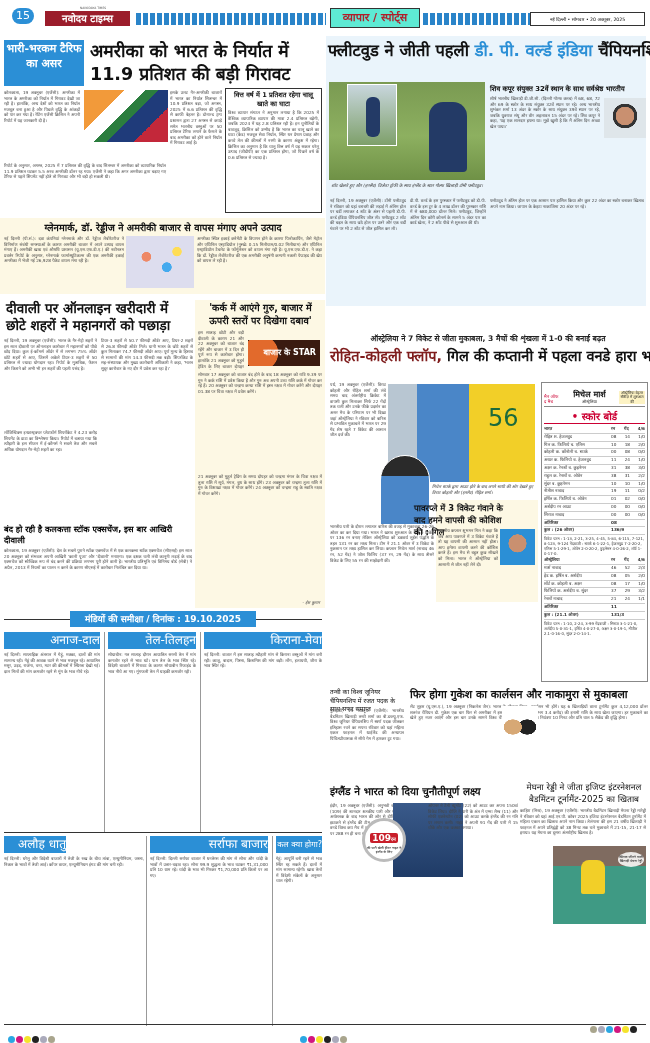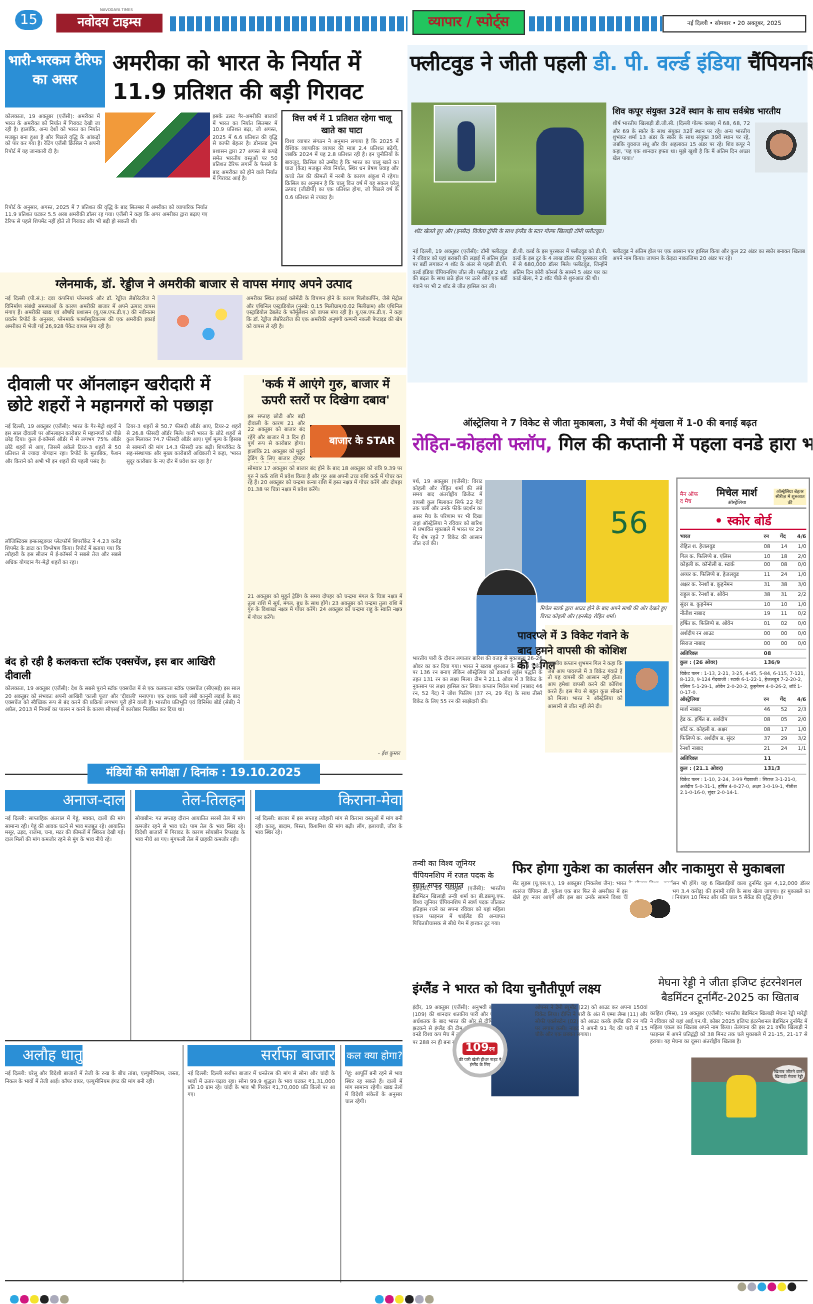--- a/index.html
+++ b/index.html
@@ -19,21 +19,21 @@
 .mandi-head{background:#2b8fd6;color:#fff;text-align:right;font-size:12px;line-height:17px}
 </style>
 </head>
 <body>
 
 <div class="abs" style="left:0;top:0;width:650px;height:38px">
   <div class="abs" style="left:12px;top:8px;width:22px;height:16px;border-radius:8px;background:#2b8fd6;color:#fff;font-size:11px;text-align:center;line-height:16px">15</div>
   <div class="abs" style="left:80px;top:6px;font-size:3px;color:#555">NAVODAYA TIMES</div>
   <div class="abs" style="left:45px;top:11px;width:85px;height:15px;background:#9b1d2b;color:#fff;font-weight:bold;font-size:10px;text-align:center;line-height:15px">नवोदय टाइम्स</div>
   <div class="abs stripe" style="left:136px;top:13px;width:190px;height:12px"></div>
-  <div class="abs" style="left:330px;top:8px;width:90px;height:20px;border:1px solid #333;color:#b01e2a;font-weight:bold;font-size:11px;text-align:center;line-height:18px;background:#22c55e">व्यापार / स्पोर्ट्स</div>
+  <div class="abs" style="left:330px;top:8px;width:90px;height:20px;border:1px solid #333;color:#b01e2a;font-weight:bold;font-size:11px;text-align:center;line-height:18px;background:#5eead4">व्यापार / स्पोर्ट्स</div>
   <div class="abs stripe" style="left:423px;top:13px;width:120px;height:12px"></div>
   <div class="abs" style="left:530px;top:12px;width:115px;height:14px;border:0.5px solid #333;font-size:4.6px;line-height:13px;text-align:center;background:#fff">नई दिल्ली • सोमवार • 20 अक्तूबर, 2025</div>
 </div>
 
 <div class="abs bluebox" style="left:4px;top:40px;width:80px;height:46px;font-size:11px;line-height:15px;padding-top:1px">भारी-भरकम टैरिफ का असर</div>
 <div class="abs hl" style="left:90px;top:40px;width:232px;font-size:17.5px;line-height:23px">अमरीका को भारत के निर्यात में 11.9 प्रतिशत की बड़ी गिरावट</div>
 
 <div class="abs txt" style="left:4px;top:90px;width:76px">कोलकाता, 19 अक्तूबर (एजैंसी): अमरीका में भारत के अमरीका को निर्यात में गिरावट देखी जा रही है। हालांकि, अन्य देशों को भारत का निर्यात मजबूत बना हुआ है और पिछले वृद्धि के आंकड़ों को पार कर गया है। रेटिंग एजैंसी क्रिसिल ने अपनी रिपोर्ट में यह जानकारी दी है।</div>
 <div class="abs img" style="left:84px;top:90px;width:84px;height:52px;background:linear-gradient(135deg,#f29a3a 0 30%,#fff 30% 45%,#2b7d3e 45% 55%,#1f3b7a 55% 75%,#c3283a 75%)"></div>
 <div class="abs txt" style="left:4px;top:163px;width:162px">रिपोर्ट के अनुसार, अगस्त, 2025 में 7 प्रतिशत की वृद्धि के बाद सितम्बर में अमरीका को व्यापारिक निर्यात 11.9 प्रतिशत घटकर 5.5 अरब अमरीकी डॉलर रह गया। एजैंसी ने कहा कि अगर अमरीका द्वारा बढ़ाए गए टैरिफ से पहले शिपमेंट नहीं होते तो गिरावट और भी बड़ी हो सकती थी।</div>
@@ -112,21 +112,21 @@
 <div class="abs txt" style="left:330px;top:198px;width:76px;height:105px;overflow:hidden">नई दिल्ली, 19 अक्तूबर (एजैंसी): टॉमी फ्लीटवुड ने रविवार को यहां बराबरी की लड़ाई में अंतिम होल पर बर्डी लगाकर 4 शॉट के अंतर से पहली डी.पी. वर्ल्ड इंडिया चैंपियनशिप जीत ली। फ्लीटवुड 2 शॉट की बढ़त के साथ छठे होल पर उतरे और एक बर्डी गंवाने पर भी 2 शॉट से जीत हासिल कर ली।</div>
 <div class="abs txt" style="left:410px;top:198px;width:76px;height:105px;overflow:hidden">डी.पी. वर्ल्ड के इस पुरस्कार में फ्लीटवुड को डी.पी. वर्ल्ड के इस टूर के 4 लाख डॉलर की पुरस्कार राशि में से 680,000 डॉलर मिले। फ्लीटवुड, जिन्होंने अंतिम दिन कोरी कोनर्स के सामने 5 अंडर पार का कार्ड खेला, ने 2 शॉट पीछे से शुरुआत की थी।</div>
 
 <div class="abs hl" style="left:490px;top:85px;width:156px;font-size:6.8px;line-height:9px">शिव कपूर संयुक्त 32वें स्थान के साथ सर्वश्रेष्ठ भारतीय</div>
 <div class="abs txt" style="left:490px;top:96px;width:110px;height:94px;overflow:hidden">शीर्ष भारतीय खिलाड़ी डी.जी.सी. (दिल्ली गोल्फ क्लब) में 68, 68, 72 और 69 के स्कोर के साथ संयुक्त 32वें स्थान पर रहे। अन्य भारतीय शुभंकर शर्मा 13 अंडर के स्कोर के साथ संयुक्त 39वें स्थान पर रहे, जबकि युवराज संधू और वीर अहलावत 15 अंडर पर रहे। शिव कपूर ने कहा, 'यह एक शानदार हफ्ता था। मुझे खुशी है कि मैं अंतिम दिन अच्छा खेल पाया।'</div>
 <div class="abs img" style="left:604px;top:98px;width:42px;height:40px;background:radial-gradient(circle at 50% 45%,#c99070 0 30%,#333 31% 40%,#dfe6ea 41%)"></div>
 <div class="abs txt" style="left:490px;top:198px;width:154px;height:105px;overflow:hidden">फ्लीटवुड ने अंतिम होल पर एक आसान पार हासिल किया और कुल 22 अंडर का स्कोर बनाकर खिताब अपने नाम किया। जापान के केइटा नाकाजिमा 20 अंडर पर रहे।</div>
 
 <div class="abs" style="left:330px;top:334px;width:316px;font-size:7.6px;line-height:10px;text-align:center;font-weight:bold;color:#222">ऑस्ट्रेलिया ने 7 विकेट से जीता मुकाबला, 3 मैचों की शृंखला में 1-0 की बनाई बढ़त</div>
 <div class="abs hl" style="left:330px;top:346px;width:318px;font-size:14.5px;line-height:20px;white-space:nowrap">
-  <span style="color:#a21caf">रोहित-कोहली फ्लॉप,</span>
+  <span style="color:#7f1d1d">रोहित-कोहली फ्लॉप,</span>
   <span>गिल की कप्तानी में पहला वनडे हारा भारत</span>
 </div>
 <div class="abs txt" style="left:330px;top:382px;width:56px;height:98px;overflow:hidden">पर्थ, 19 अक्तूबर (एजैंसी): विराट कोहली और रोहित शर्मा की लंबे समय बाद अंतर्राष्ट्रीय क्रिकेट में वापसी कुल मिलाकर सिर्फ 22 गेंदों तक चली और उनके फीके प्रदर्शन का असर मैच के परिणाम पर भी दिखा जहां ऑस्ट्रेलिया ने रविवार को बारिश से प्रभावित मुकाबले में भारत पर 29 गेंद शेष रहते 7 विकेट की आसान जीत दर्ज की।</div>
 <div class="abs img" style="left:388px;top:384px;width:147px;height:98px;background:linear-gradient(90deg,#b8c6d2 0 20%,#4a86c8 20% 55%,#f2cf28 55% 100%)">
   <div class="abs" style="left:100px;top:20px;font-size:24px;font-weight:normal;color:#1b6a3c">56</div>
 </div>
 <div class="abs img" style="left:380px;top:455px;width:50px;height:70px;border-radius:25px 25px 0 0;border:1px solid #fff;background:linear-gradient(180deg,#2a2a2a 0 30%,#4a86c8 30%)"></div>
 <div class="abs" style="left:432px;top:484px;width:104px;font-size:4.2px;line-height:5.6px;font-style:italic;color:#333">मिचेल स्टार्क द्वारा आउट होने के बाद अपने साथी की ओर देखते हुए विराट कोहली और (इनसैट) रोहित शर्मा।</div>
 <div class="abs txt" style="left:330px;top:482px;width:104px;height:200px;overflow:hidden;padding-top:42px">भारतीय पारी के दौरान लगातार बारिश की वजह से मुकाबला 26-26 ओवर का कर दिया गया। भारत ने खराब शुरुआत के बाद 9 विकेट पर 136 रन बनाए लेकिन ऑस्ट्रेलिया को डकवर्थ लुईस पद्धति के तहत 131 रन का लक्ष्य मिला। टीम ने 21.1 ओवर में 3 विकेट के नुकसान पर लक्ष्य हासिल कर लिया। कप्तान मिचेल मार्श (नाबाद 46 रन, 52 गेंद) ने जोश फिलिप (37 रन, 29 गेंद) के साथ तीसरे विकेट के लिए 55 रन की साझेदारी की।</div>
 

